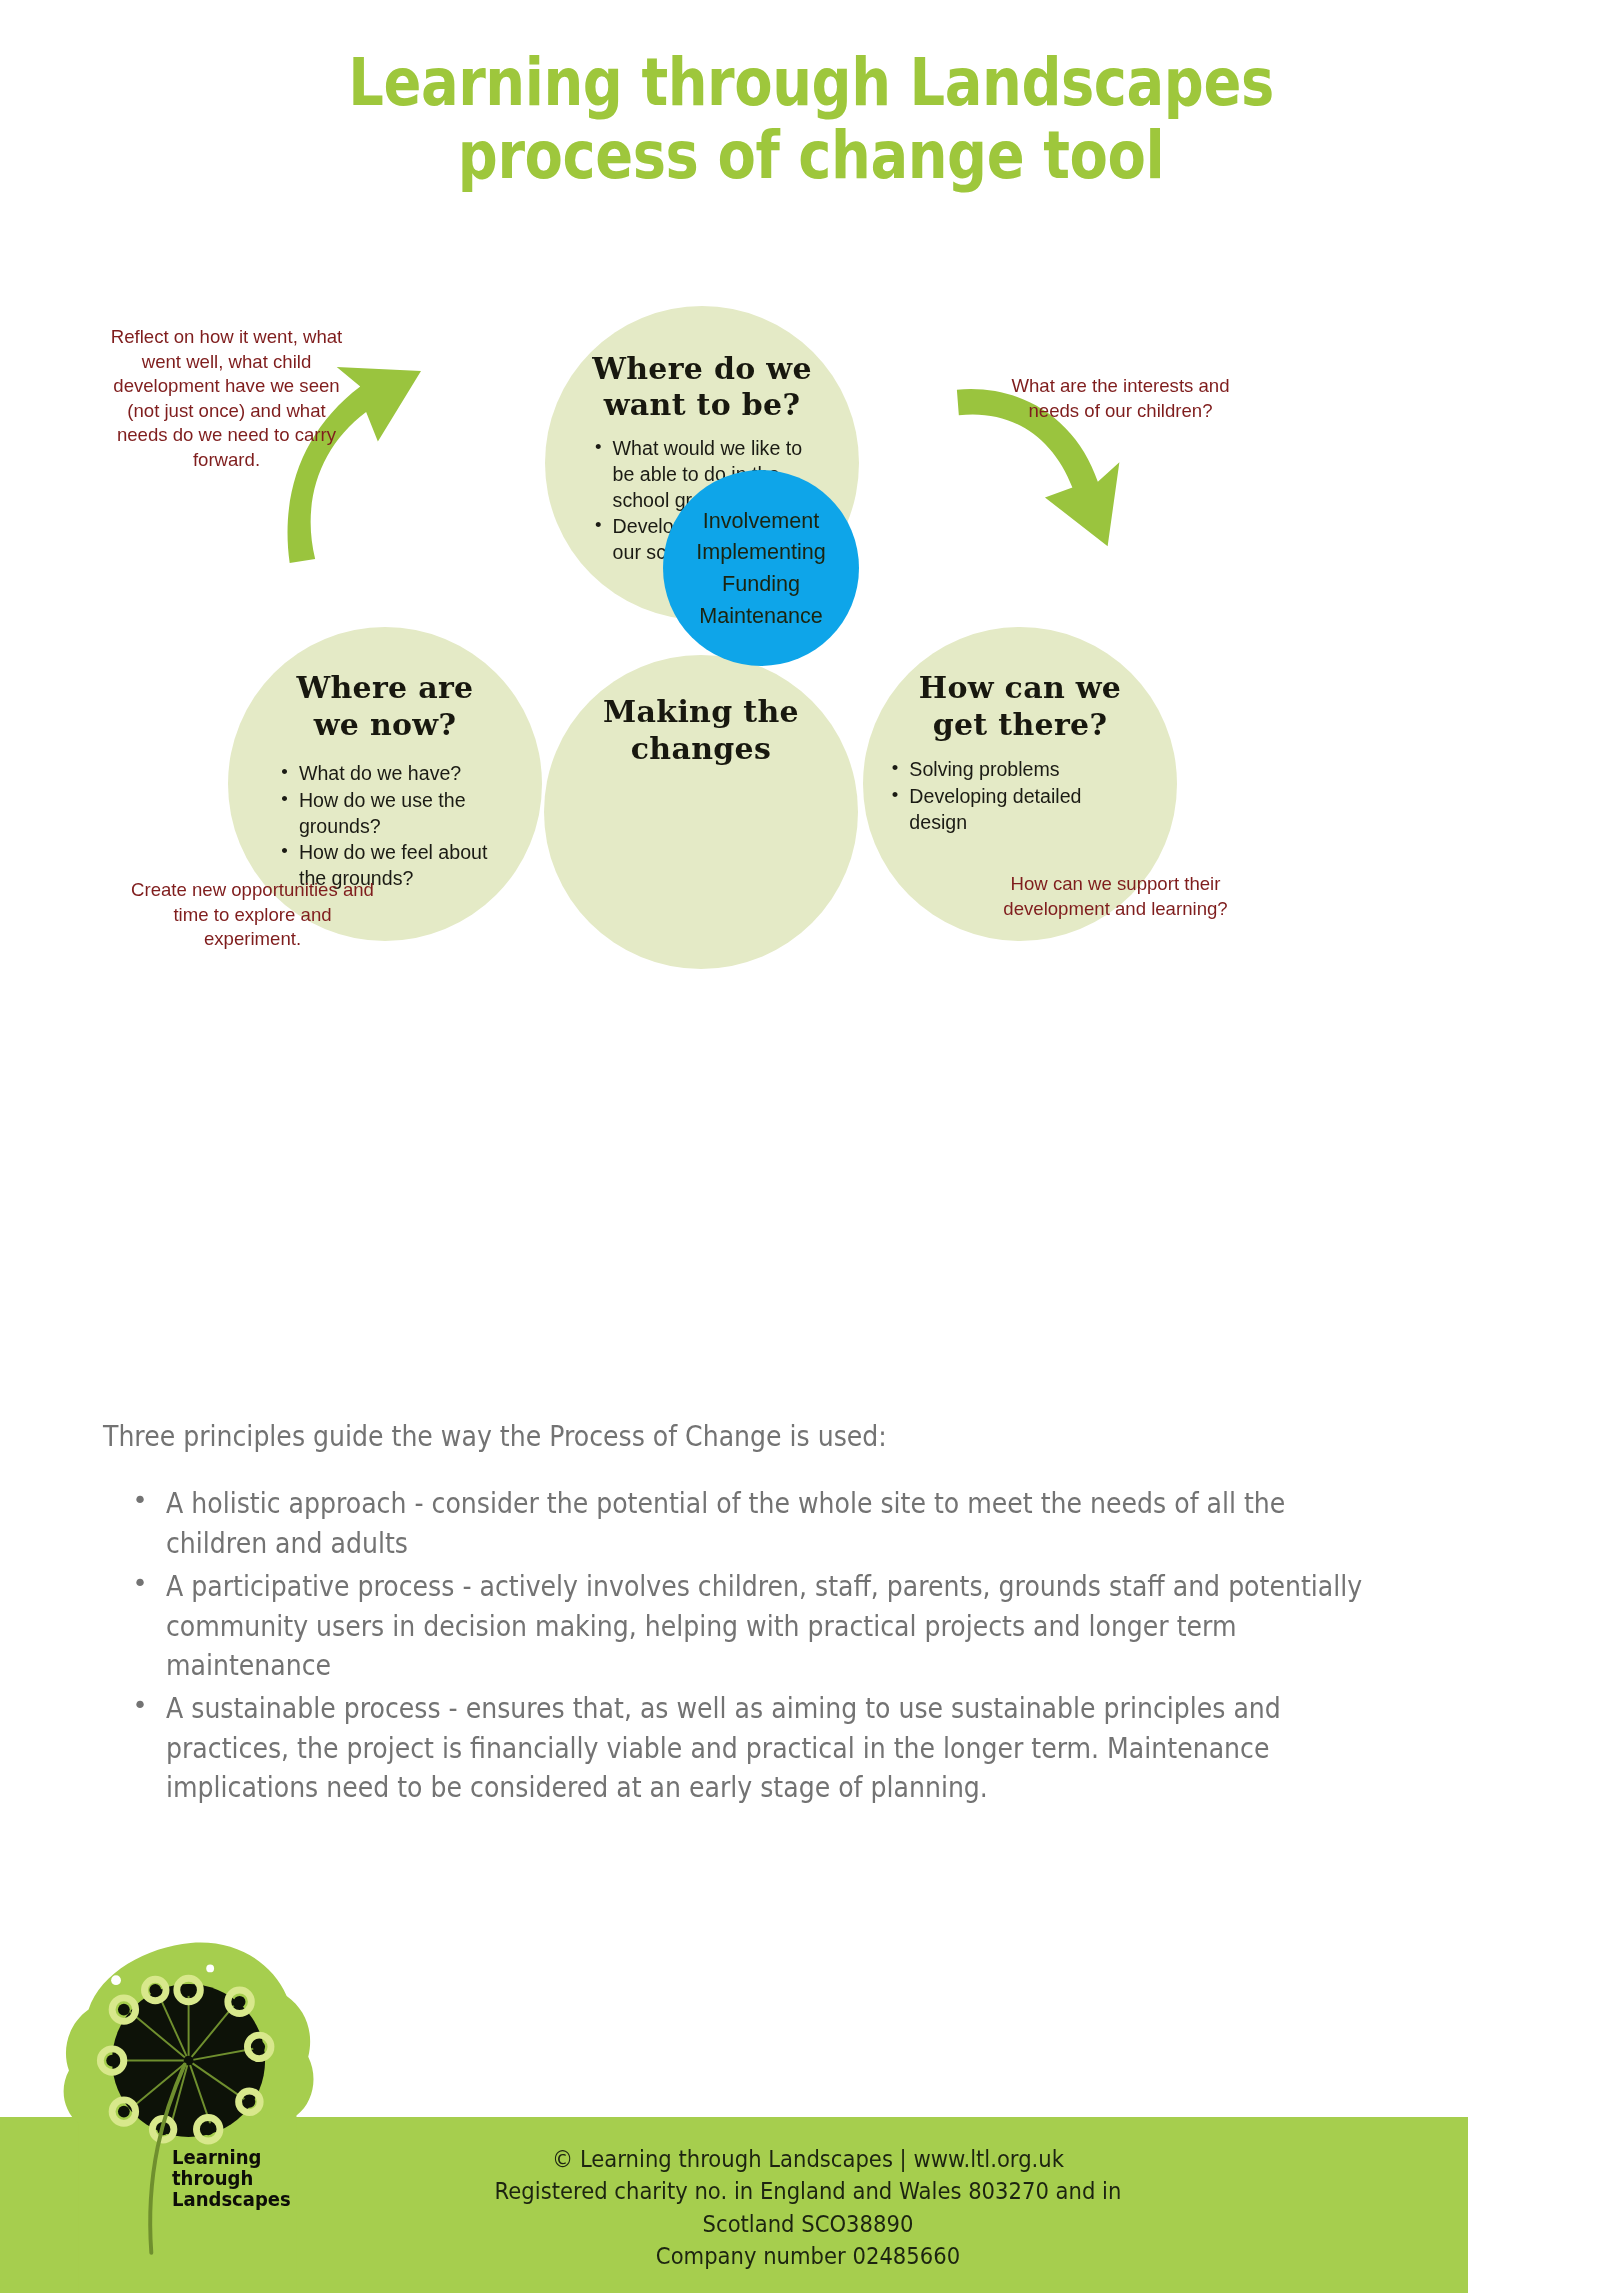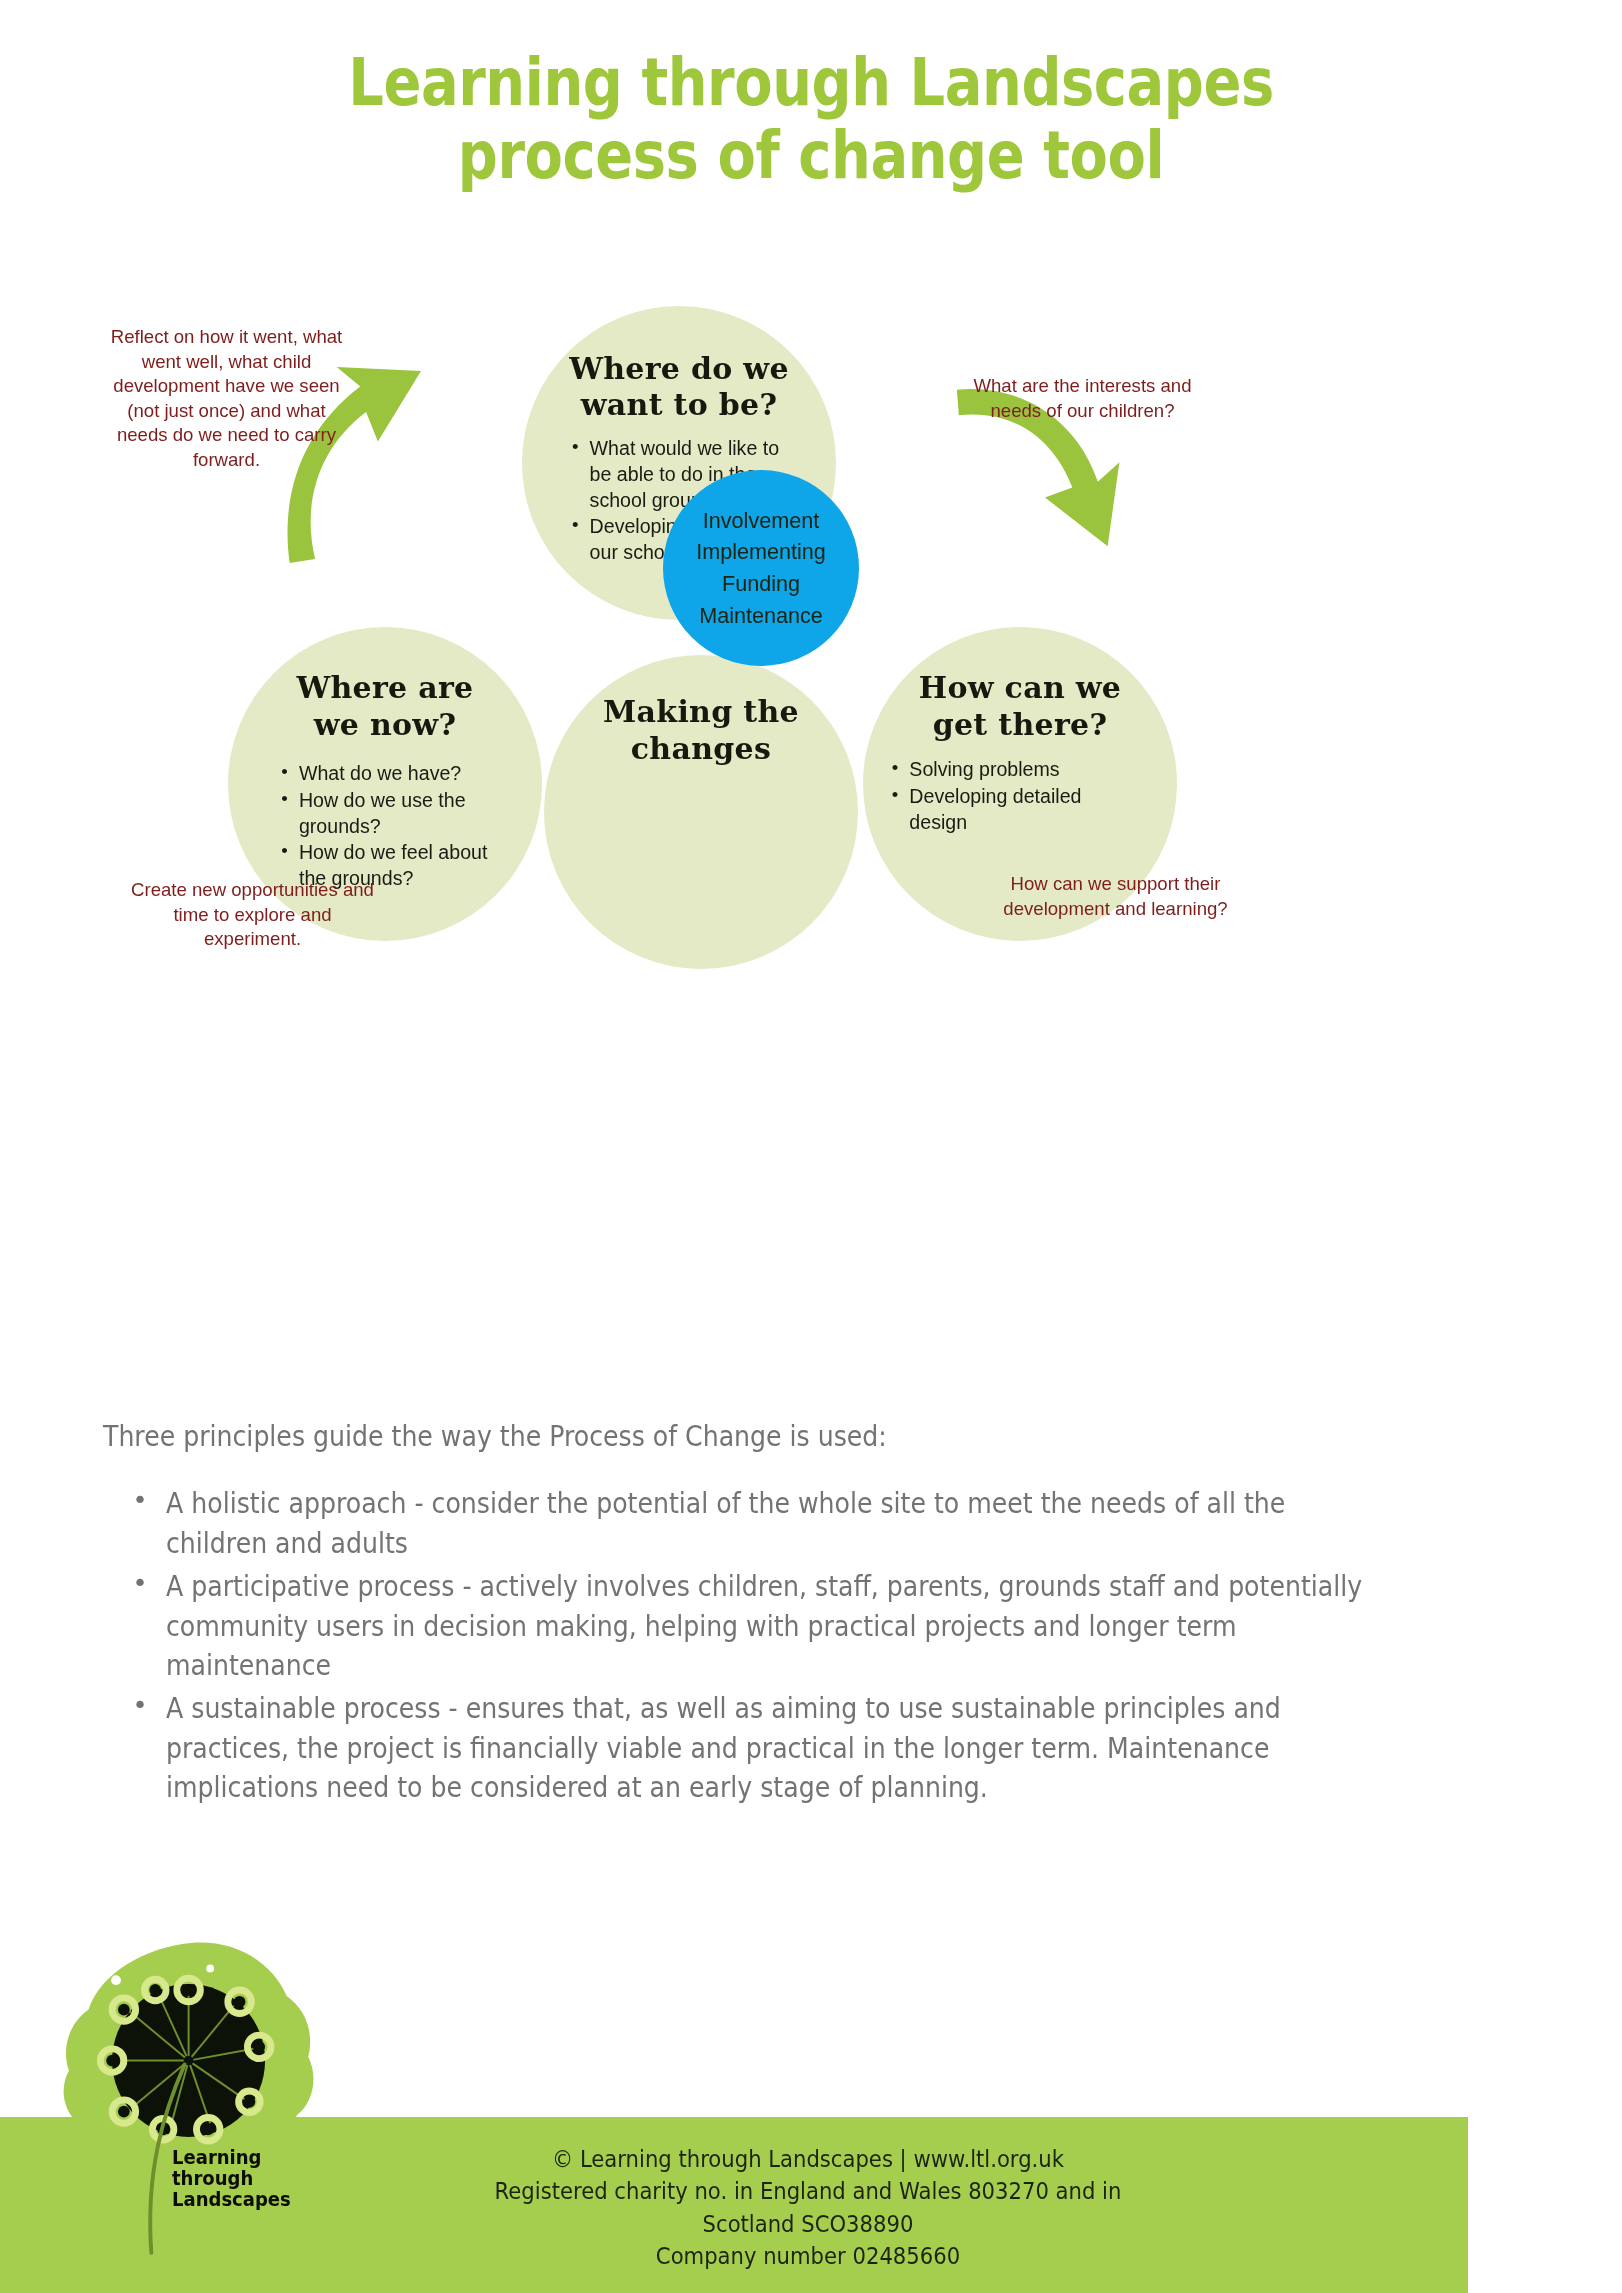--- a/index.html
+++ b/index.html
@@ -86,41 +86,41 @@
   }
 
   .center-text {
     font-size: 21.6px;
     line-height: 1.46;
     color: #1b2410;
     text-align: center;
   }
 
   
-  #circle-top    { left: 522px; top: 11.8px;  width: 314px; height: 314px; padding-top: 45px; }
+  #circle-top    { left: 545px; top: 11.8px;  width: 314px; height: 314px; padding-top: 45px; }
   #circle-right  { left: 863px; top: 333px; width: 314px; height: 314px; padding-top: 43px; }
   #circle-bottom { left: 544px; top: 361px; width: 314px; height: 314px; padding-top: 39px; }
   #circle-left   { left: 228px; top: 333px; width: 314px; height: 314px; padding-top: 43px; }
   #circle-center { left: 663px; top: 176px; width: 196px; height: 196px; }
 
   #circle-top    .c-list { margin-top: 11.8px; width: 218px; }
   #circle-right  .c-list { margin-top: 13.7px; width: 235px; margin-right: 25.5px; }
   #circle-bottom .c-list { margin-top: 13.7px; width: 235px; }
   #circle-left   .c-list { margin-top: 17.6px; width: 225px; margin-left: 13.7px; }
 
   
   .note {
     position: absolute;
     font-size: 18.6px;
     line-height: 1.32;
     color: #7f1d1d;
     text-align: center;
   }
   #note-reflect  { left: 106px;  top: 31px;  width: 241px; }
-  #note-interest { left: 950px; top: 80px;  width: 265px; }
+  #note-interest { left: 988px; top: 80px;  width: 265px; }
   #note-support  { left: 988px; top: 578px; width: 255px; }
   #note-create   { left: 130px;  top: 584px; width: 245px; text-align: center; }
 
   
   .arrow { position: absolute; }
   #arrow-tr { left: 951px; top: 78px;  }
   #arrow-br { left: 941px; top: 423px; }
   #arrow-bl { left: 265px; top: 421px; }
   #arrow-tl { left: 274px; top: 69px;  }
 

